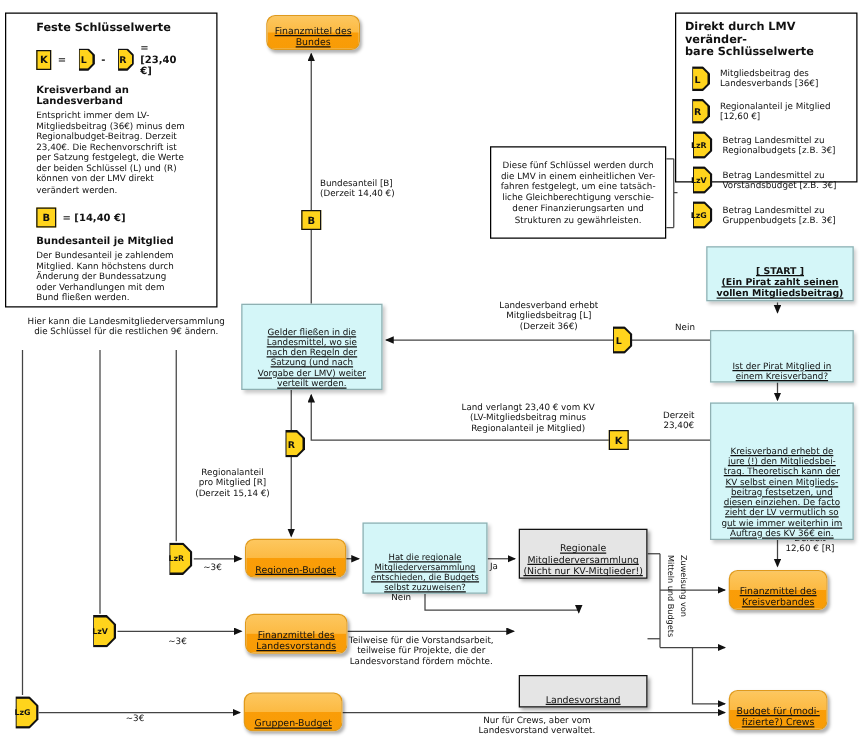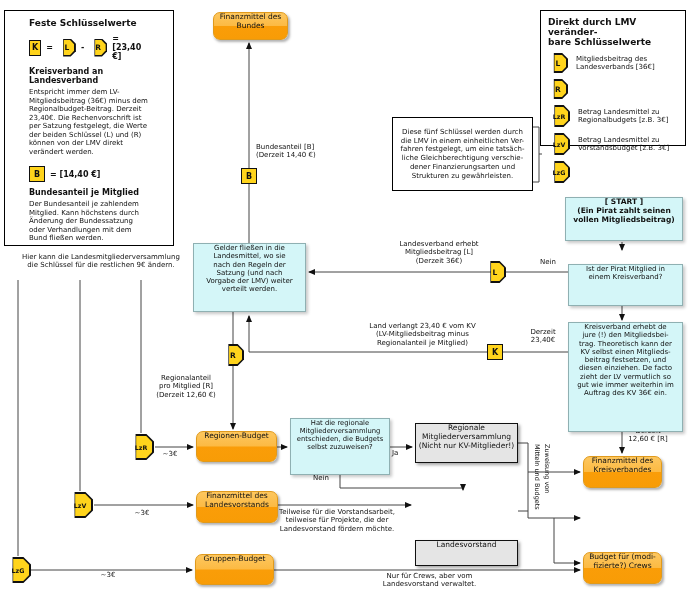--- a/index.html
+++ b/index.html
@@ -4,22 +4,22 @@
 <style>
   html,body{margin:0;padding:0;background:#fff;}
   #stage{position:relative;width:691px;height:600px;background:#ffffff;
          font-family:"DejaVu Sans",sans-serif;color:#111;overflow:hidden;}
   svg.wires{position:absolute;left:0;top:0;z-index:0;}
   .panel{position:absolute;background:#fff;border:1px solid #000;z-index:2;box-sizing:border-box;}
   .panel h3{margin:0 0 6px 0;font-size:9px;white-space:pre-line;}
   .ptext{font-size:7px;line-height:1.22;margin:3px 0 10px 0;}
   .psub{font-size:8px;font-weight:bold;margin:6px 0 2px 0;}
   .formula{display:flex;align-items:center;gap:5px;margin:4px 0 6px 0;font-size:8px;font-weight:bold;}
-  .node{position:absolute;display:flex;align-items:flex-start;justify-content:center;
-        text-align:center;box-sizing:border-box;z-index:3;}
+  .node{position:absolute;display:flex;align-items:flex-end;justify-content:center;
+        text-align:center;box-sizing:border-box;z-index:3;text-decoration:underline;}
   .node span{white-space:pre-line;line-height:1.18;}
   .orange{background:linear-gradient(#fdc75f 0%,#fcba43 49%,#fa9d08 51%,#f89c06 100%);
           border:1px solid #e09a1c;border-radius:7px;font-size:7.5px;
           box-shadow:1.5px 2px 2.5px rgba(0,0,0,.3);}
   .gold{background:#e5e5e5;border:1px solid #111;font-size:7.5px;
         box-shadow:2px 2px 3px rgba(0,0,0,.35);}
   .cyan{background:#d4f6f8;border:1px solid #8fb0b2;font-size:7px;
         box-shadow:2px 2px 3px rgba(0,0,0,.22);}
   .cyan.bold{font-weight:bold;font-size:7.5px;}
   .lbl{position:absolute;font-size:7px;line-height:1.18;white-space:pre-line;
@@ -120,20 +120,21 @@
           <span>L</span>
         </span>
       <span class="txt">Mitgliedsbeitrag des Landesverbands [36€]</span>
     </div>
     <div class="lrow">
       <span class="oct inline" style="width:20px;height:20px;">
         <span class="o1"></span>
           <span class="o2"></span>
           <span>R</span>
         </span>
+      <span class="txt">Regionalanteil je Mitglied [12,60 €]</span>
     </div>
     <div class="lrow">
       <span class="oct inline small" style="width:22px;height:22px;">
         <span class="o1"></span>
           <span class="o2"></span>
           <span>LzR</span>
         </span>
       <span class="txt">Betrag Landesmittel zu Regionalbudgets [z.B. 3€]</span>
     </div>
     <div class="lrow">
@@ -143,20 +144,21 @@
           <span>LzV</span>
         </span>
       <span class="txt">Betrag Landesmittel zu Vorstandsbudget [z.B. 3€]</span>
     </div>
     <div class="lrow">
       <span class="oct inline small" style="width:22px;height:22px;">
         <span class="o1"></span>
           <span class="o2"></span>
           <span>LzG</span>
         </span>
+      <span class="txt">Betrag Landesmittel zu Gruppenbudgets [z.B. 3€]</span>
     </div>
   </div>
 
   <div class="panel" style="left:392px;top:117px;width:141px;height:74px;display:flex;align-items:center;justify-content:center;">
     <span style="font-size:7px;line-height:1.25;text-align:center;white-space:pre-line;">Diese fünf Schlüssel werden durch
 die LMV in einem einheitlichen Ver-
 fahren festgelegt, um eine tatsäch-
 liche Gleichberechtigung verschie-
 dener Finanzierungsarten und
 Strukturen zu gewährleisten.</span>
@@ -281,21 +283,21 @@
 (Derzeit 36€)</div>
   <div class="lbl" style="left:534px;top:258px;width:28px;">Nein</div>
   <div class="lbl left" style="left:626px;top:297px;width:18px;">Ja</div>
   <div class="lbl" style="left:360px;top:322px;width:125px;">Land verlangt 23,40 € vom KV
 (LV-Mitgliedsbeitrag minus
 Regionalanteil je Mitglied)</div>
   <div class="lbl" style="left:522px;top:328px;width:42px;">Derzeit
 23,40€</div>
   <div class="lbl" style="left:140px;top:374px;width:92px;">Regionalanteil
 pro Mitglied [R]
-(Derzeit 12,60 €)</div>
+(Derzeit 15,14 €)</div>
   <div class="lbl" style="left:622px;top:427px;width:52px;">Derzeit
 12,60 € [R]</div>
   <div class="lbl" style="left:158px;top:450px;width:24px;">~3€</div>
   <div class="lbl" style="left:130px;top:509px;width:24px;">~3€</div>
   <div class="lbl" style="left:96px;top:571px;width:24px;">~3€</div>
   <div class="lbl left" style="left:392px;top:449px;width:16px;">Ja</div>
   <div class="lbl left" style="left:313px;top:474px;width:28px;">Nein</div>
   <div class="lbl" style="left:372px;top:572px;width:115px;">Nur für Crews, aber vom
 Landesvorstand verwaltet.</div>
   <div class="lbl" style="left:262px;top:508px;width:150px;">Teilweise für die Vorstandsarbeit,

